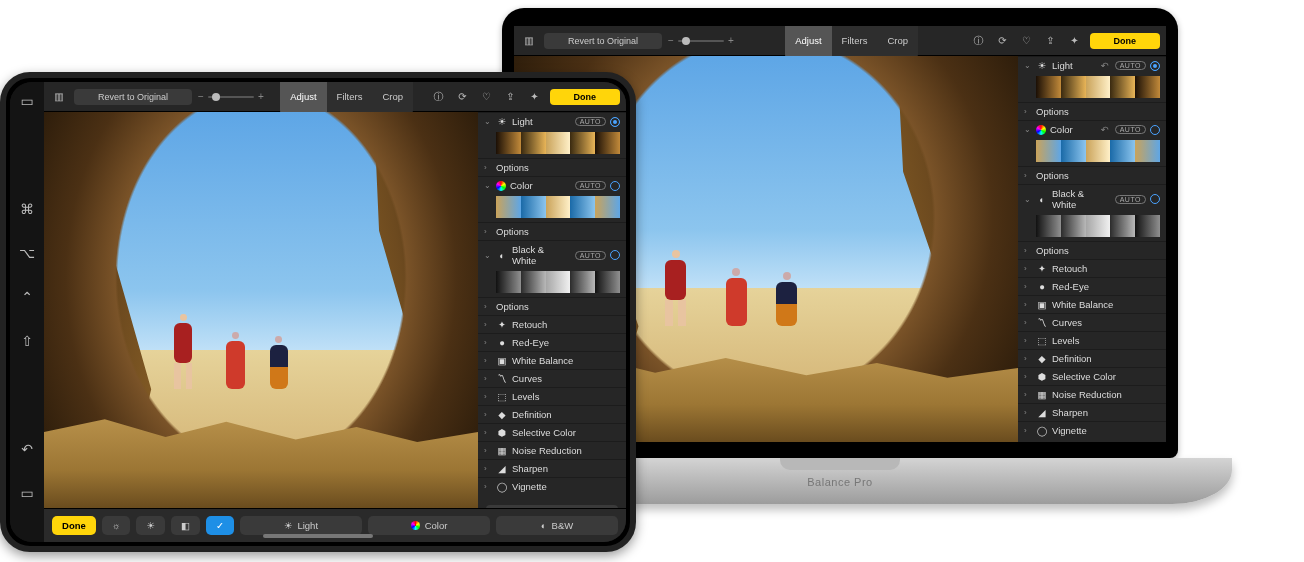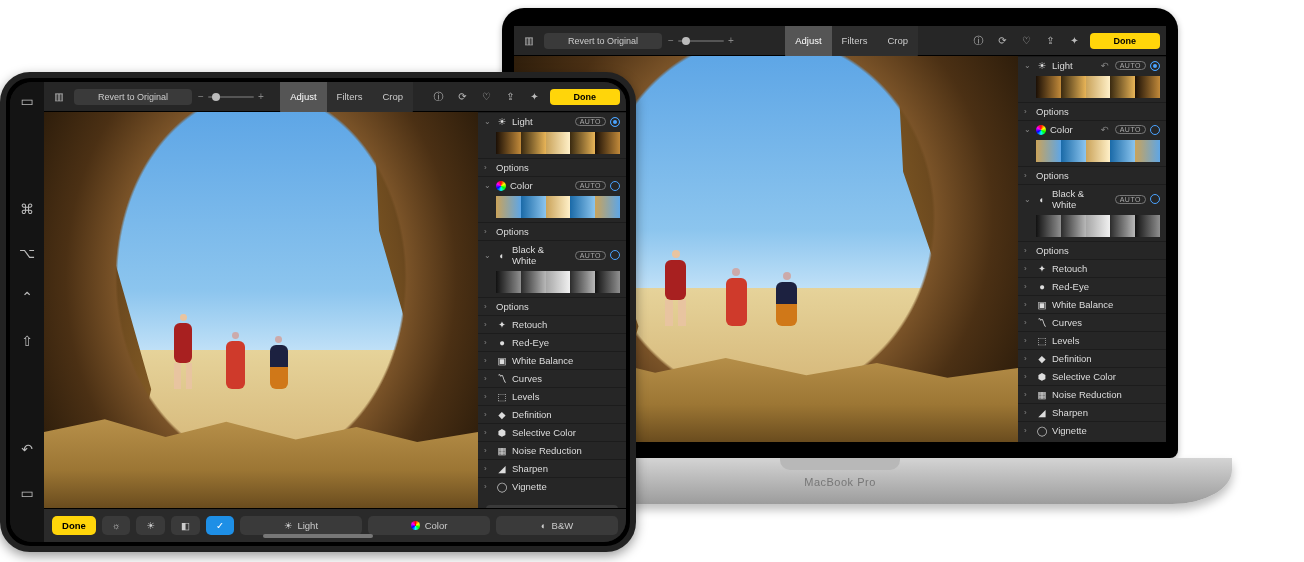--- a/index.html
+++ b/index.html
@@ -358,21 +358,21 @@
                 <span class="pn-label">Vignette</span>
               </div>
             </div>
 
         </div>
       </div>
     </div>
   </div>
   <div class="mb-base">
     <div class="mb-notch"></div>
-    <div class="mb-label">MacBook Pro</div>
+    <div class="mb-label">Balance Pro</div>
   </div>
 </div>
 
 <div class="ipad">
   <div class="ipad-screen">
     <div class="ipad-sidecar">
       <div class="sc-icon">▭</div>
       <div class="spacer"></div>
       <div class="sc-icon">⌘</div>
       <div class="sc-icon">⌥</div>

